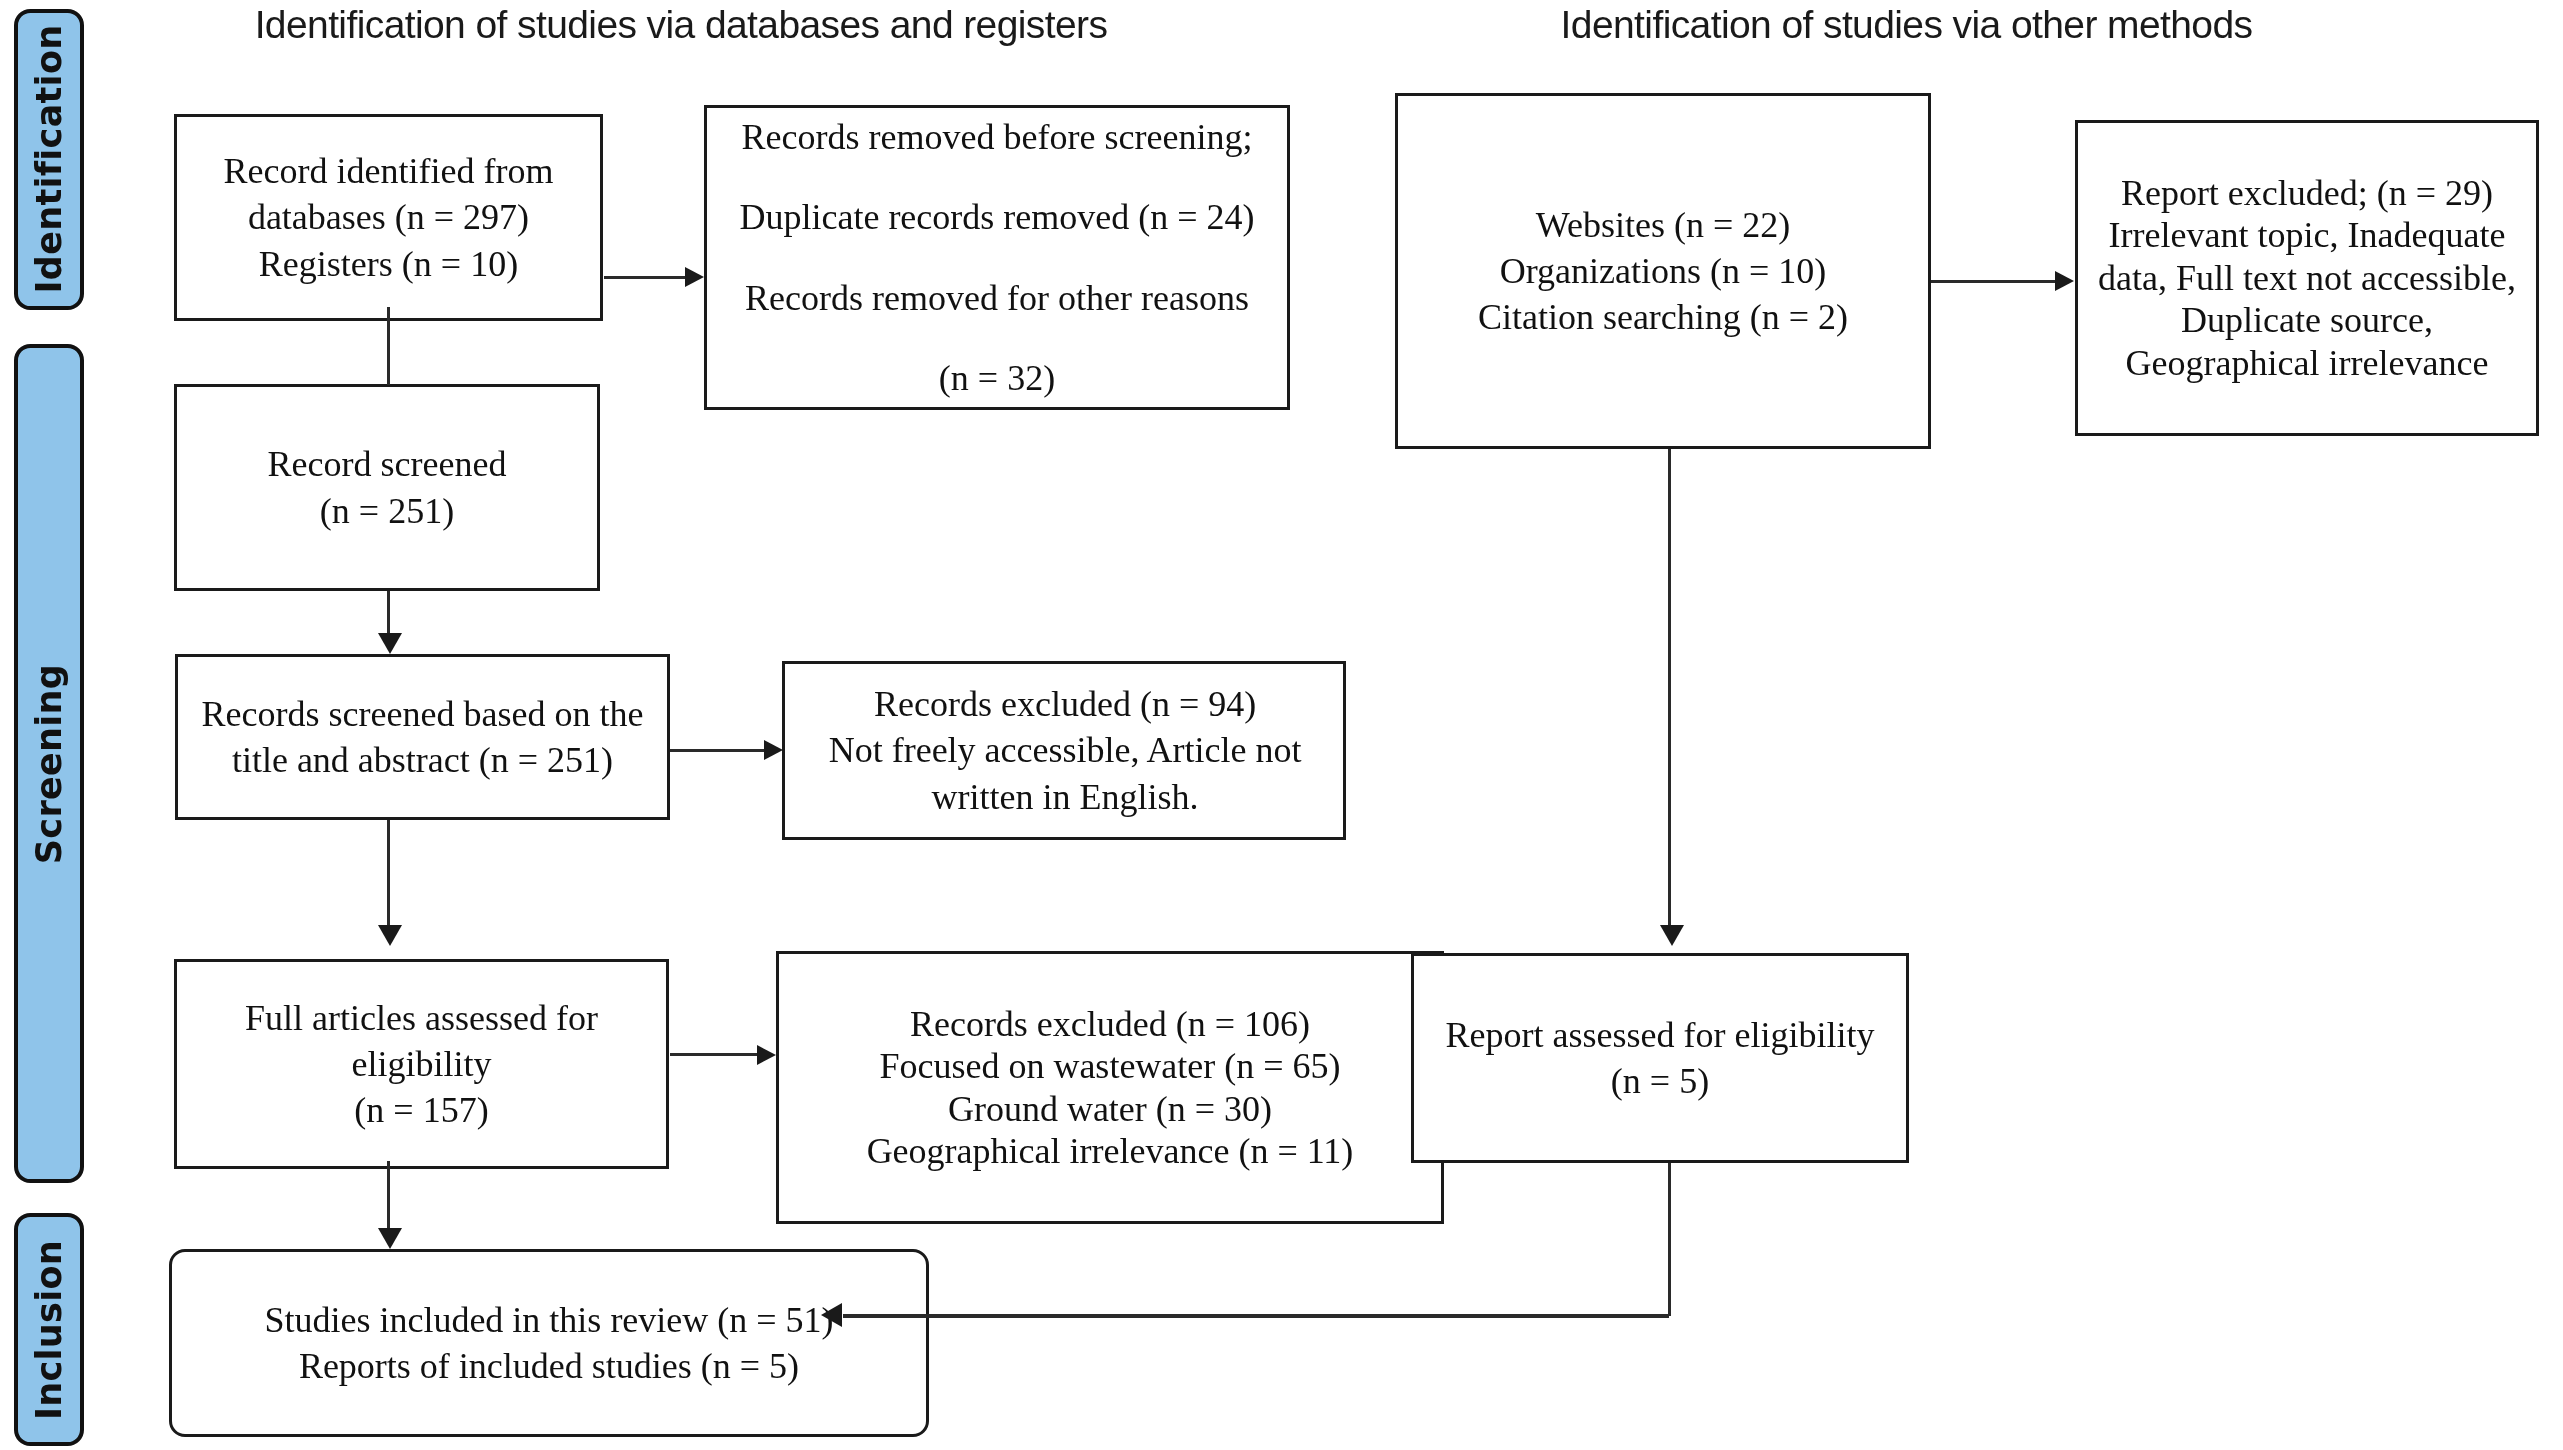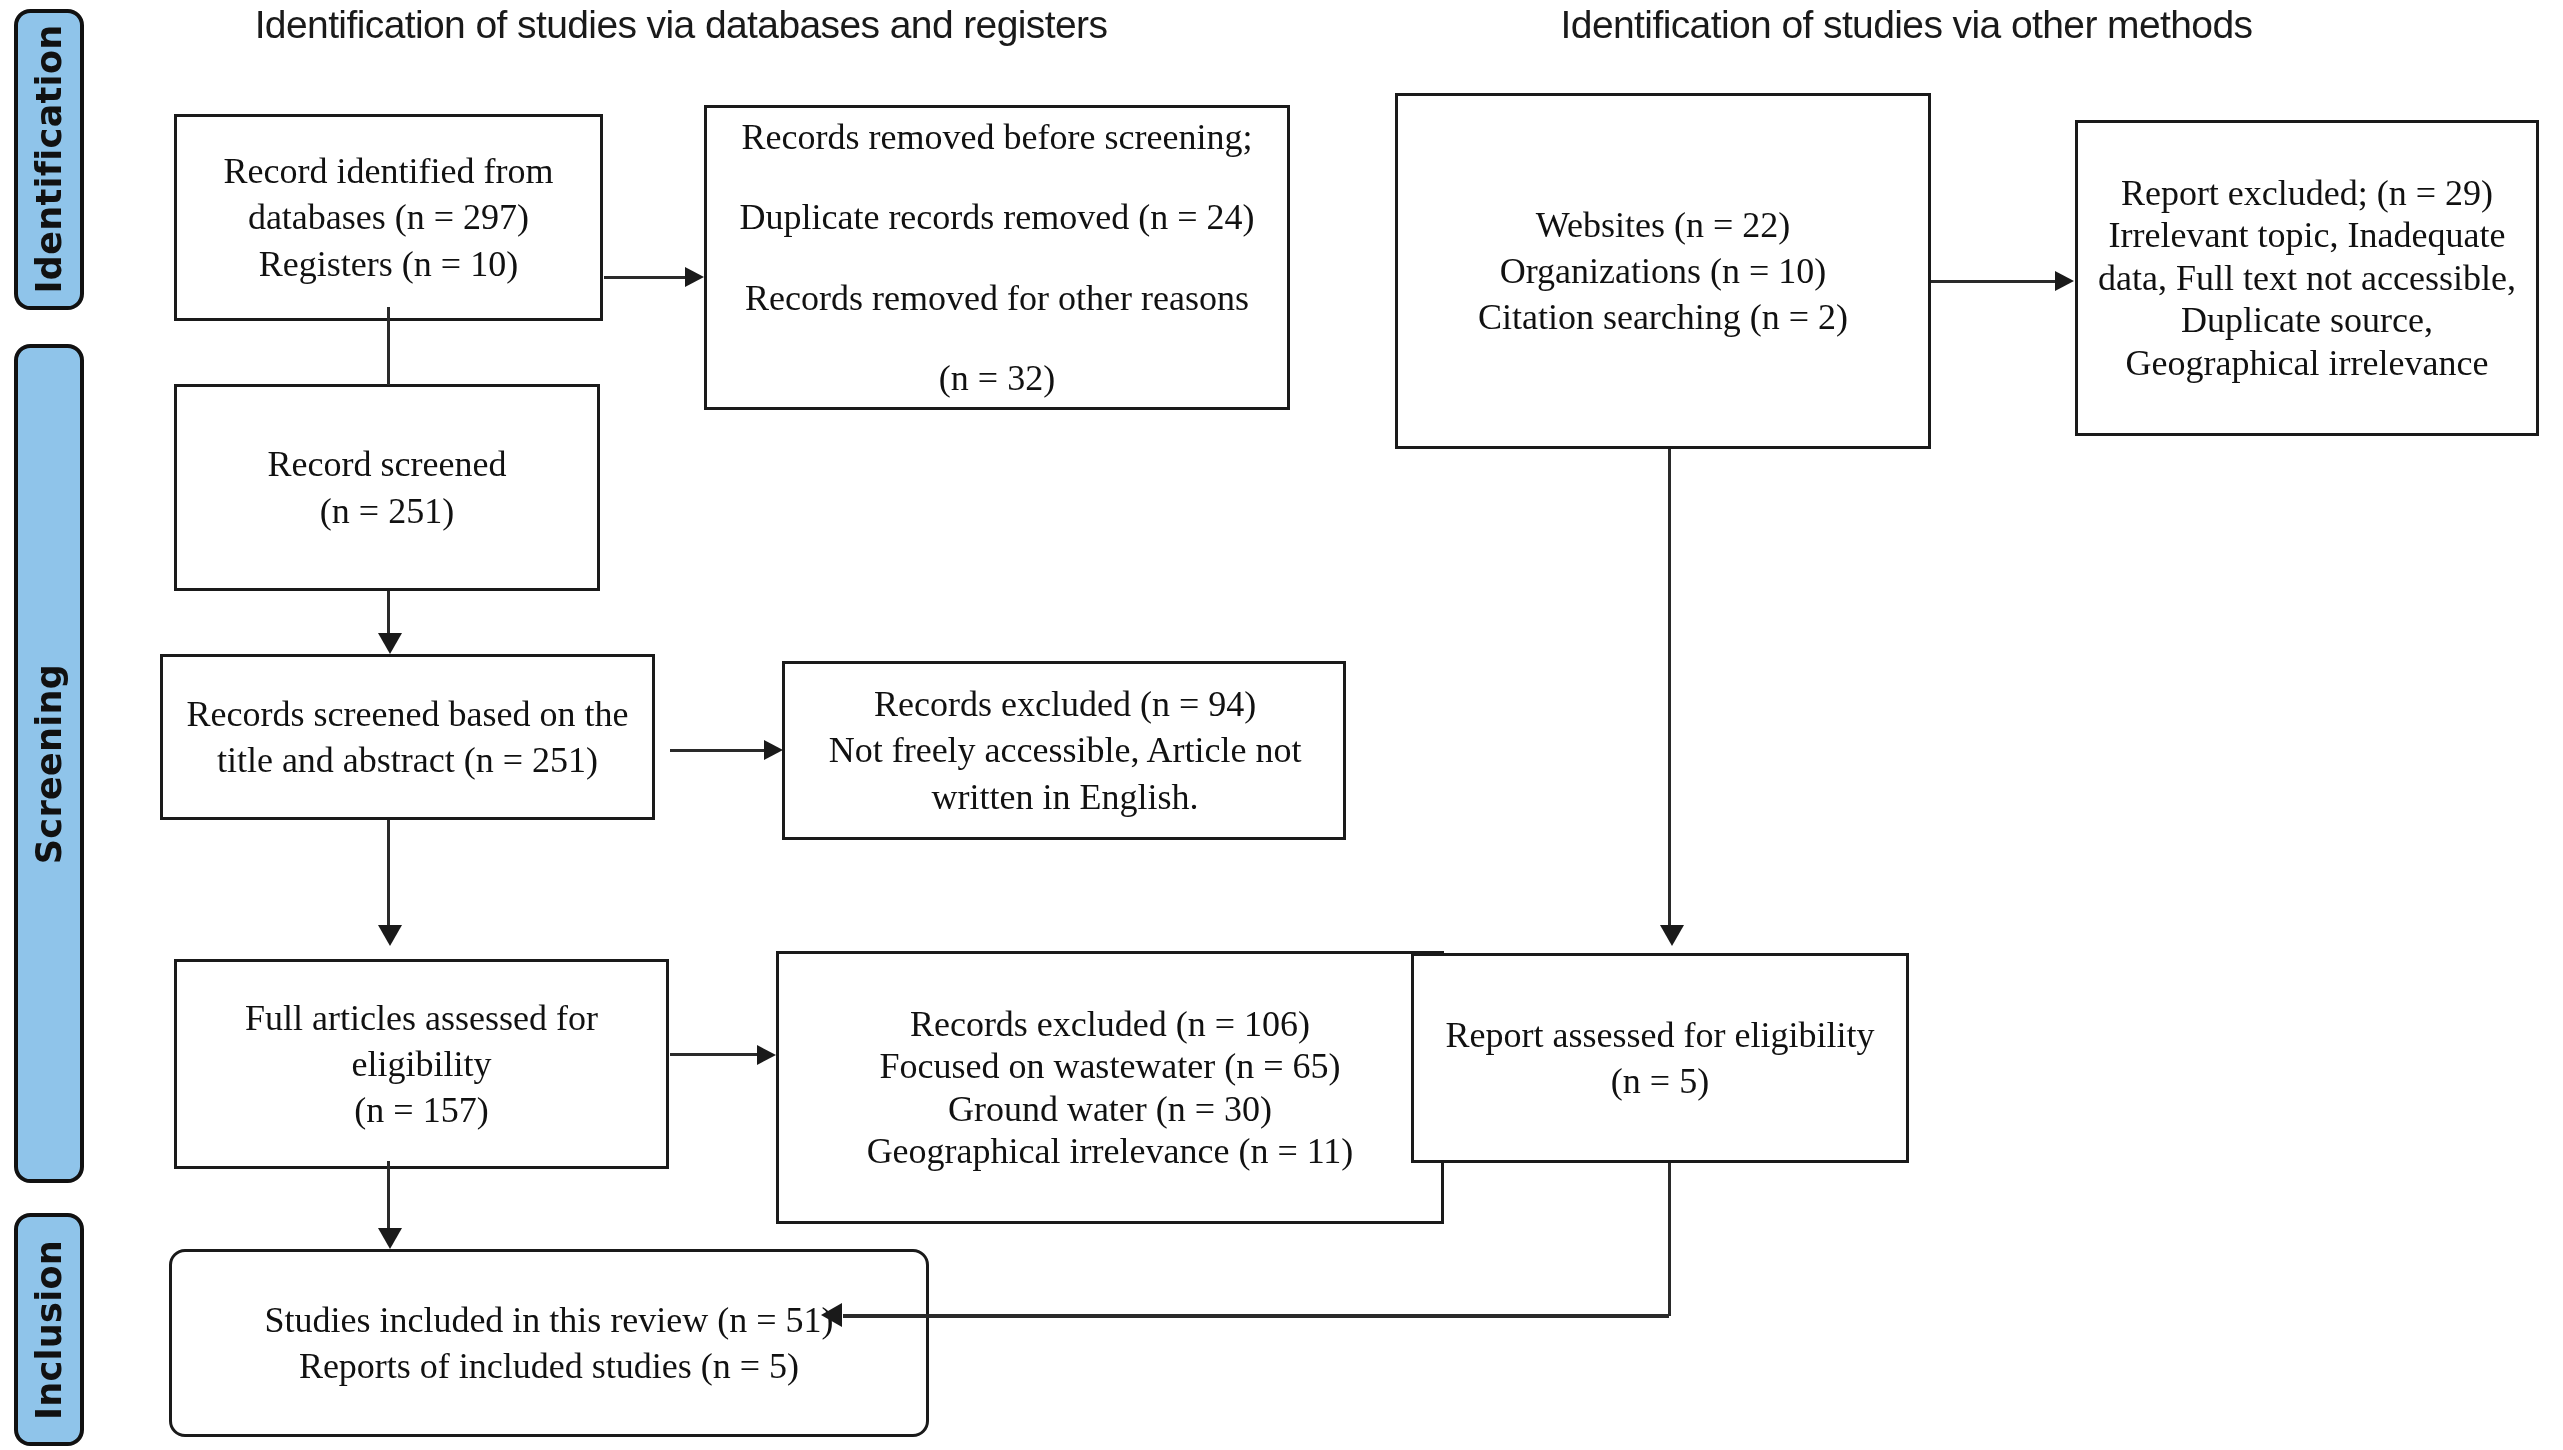--- a/index.html
+++ b/index.html
@@ -138,21 +138,21 @@
     <div class="line">Duplicate records removed (n = 24)</div>
     <div class="line">Records removed for other reasons</div>
     <div class="line">(n = 32)</div>
   </div>
 
   <div class="flow-box" style="left:174px; top:384px; width:426px; height:207px;">
     <div class="line">Record screened</div>
     <div class="line">(n = 251)</div>
   </div>
 
-  <div class="flow-box" style="left:160px; top:654px; width:495px; height:166px;">
+  <div class="flow-box" style="left:175px; top:654px; width:495px; height:166px;">
     <div class="line">Records screened based on the</div>
     <div class="line">title and abstract  (n = 251)</div>
   </div>
 
   <div class="flow-box" style="left:782px; top:661px; width:564px; height:179px;padding-left:11px;">
     <div class="line">Records excluded (n = 94)</div>
     <div class="line">Not freely accessible, Article not</div>
     <div class="line">written in English.</div>
   </div>
 

